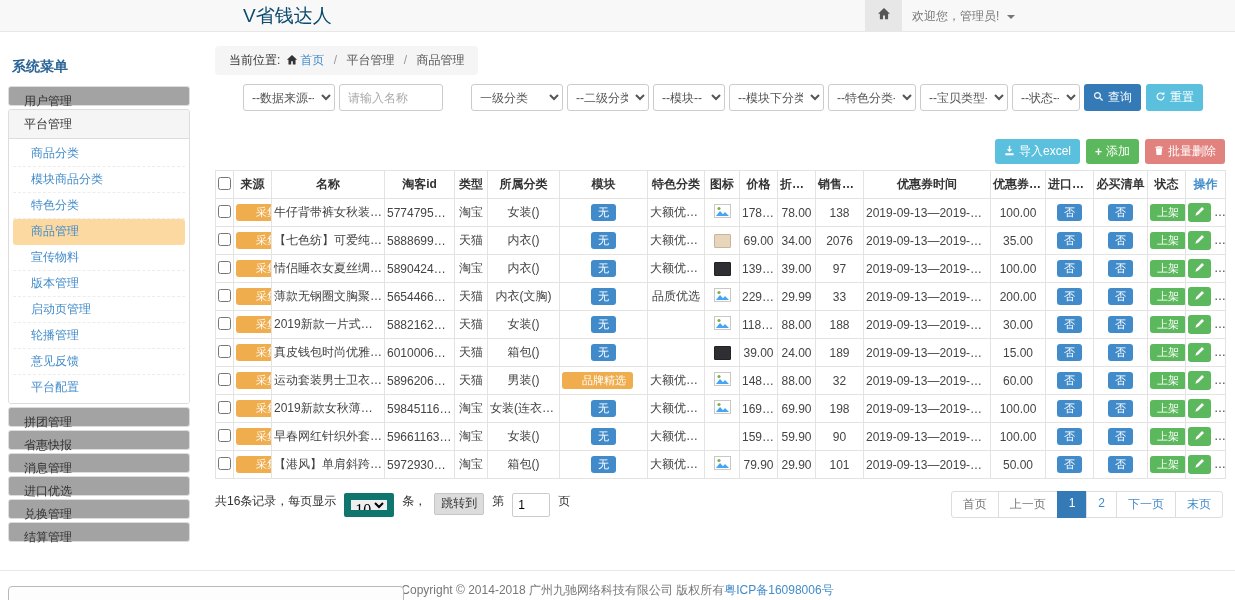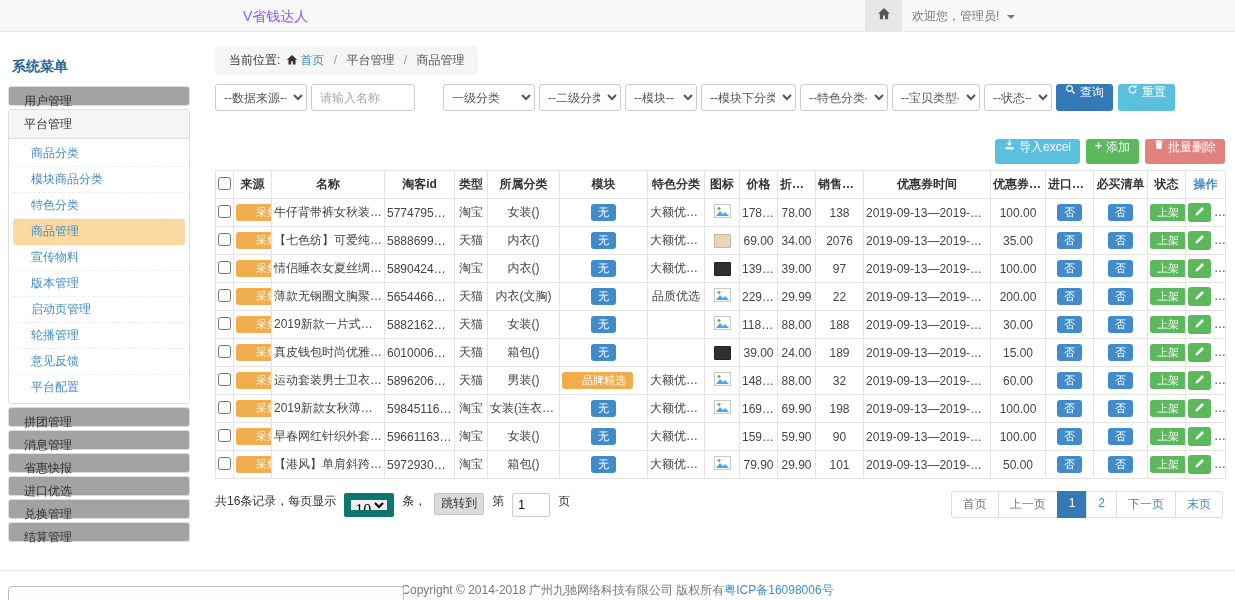--- a/index.html
+++ b/index.html
@@ -7,21 +7,21 @@
     --warning:#f0ad4e; --badge-blue:#428bca; --active-item-bg:#fdd9a2;
     --danger-soft:#e2827e; --header-bg:#f8f8f8; --link:#428bca;
   }
   *{box-sizing:border-box;margin:0;padding:0;}
   html,body{width:1235px;height:600px;}
   body{position:relative;overflow:hidden;background:#fff;color:#333;
        font-family:"Liberation Sans","DejaVu Sans",sans-serif;font-size:12px;}
   
   .top-header{position:absolute;left:0;top:0;width:1235px;height:32px;
     background:var(--header-bg);border-bottom:1px solid #e7e7e7;}
-  .brand{position:absolute;left:243px;top:0;line-height:32px;font-size:14px;color:#8b5cf6;}
+  .brand{position:absolute;left:243px;top:0;line-height:32px;font-size:19px;color:#0c4a6e;}
   .home-nav{position:absolute;left:865px;top:0;width:37px;height:31px;background:#e7e7e7;
     display:flex;align-items:center;justify-content:center;cursor:pointer;}
   .welcome{position:absolute;left:912px;top:0;line-height:32px;color:#777;cursor:pointer;}
   .caret{display:inline-block;width:0;height:0;border-left:4px solid transparent;
     border-right:4px solid transparent;border-top:4px solid #777;margin-left:4px;vertical-align:middle;}
   
   .sidebar{position:absolute;left:8px;top:50px;width:182px;}
   .side-heading{font-size:14px;font-weight:bold;color:#2a6496;padding:8px 4px 10px 4px;}
   .panel{height:20px;line-height:28px;background:#a3a3a3;border:1px solid #ddd;
     border-radius:3px;padding-left:15px;margin-bottom:3px;color:#333;cursor:pointer;}
@@ -40,21 +40,21 @@
   .breadcrumb a{color:var(--link);text-decoration:none;cursor:pointer;}
   .breadcrumb .sep{color:#999;margin:0 6px;}
   .breadcrumb .crumb{color:#555;}
   .home-ic{vertical-align:-2px;margin:0 2px 0 6px;}
   .filters{display:flex;align-items:center;margin-top:9px;}
   .f-select,.f-input{height:27px;border:1px solid #ccc;border-radius:3px;background:#fff;
     font-size:12px;color:#555;padding:0 4px;margin-right:4px;
     font-family:"Liberation Sans","DejaVu Sans",sans-serif;}
   .f-input{width:104px;padding:10px 8px;margin-right:28px;}
   .f-input::placeholder{color:#aaa;}
-  .btn{display:inline-flex;align-items:flex-start;gap:4px;border:none;border-radius:3px;
+  .btn{display:inline-flex;align-items:center;gap:4px;border:none;border-radius:3px;
     color:#fff;font-size:12px;padding:0 9px;height:27px;cursor:pointer;margin-right:5px;
     font-family:"Liberation Sans","DejaVu Sans",sans-serif;}
   .btn-primary{background:var(--primary);}
   .btn-info{background:var(--info);}
   .btn-success{background:var(--success);}
   .btn-danger-soft{background:var(--danger-soft);}
   .toolbar{display:flex;justify-content:flex-end;margin-top:28px;}
   .toolbar .btn{height:25px;margin-right:0;margin-left:6px;}
   
   table{border-collapse:collapse;table-layout:fixed;width:1010px;margin-top:6px;}
@@ -130,41 +130,41 @@
         <div class="sub-item">宣传物料</div>
         <div class="sub-item">版本管理</div>
         <div class="sub-item">启动页管理</div>
         <div class="sub-item">轮播管理</div>
         <div class="sub-item">意见反馈</div>
         <div class="sub-item">平台配置</div>
       </div>
   </div>
   <div id="bottom-panels">
       <div class="panel">拼团管理</div>
+      <div class="panel">省惠快报</div>
       <div class="panel">消息管理</div>
-      <div class="panel">省惠快报</div>
       <div class="panel">进口优选</div>
       <div class="panel">兑换管理</div>
       <div class="panel">结算管理</div>
     </div>
 </aside>
 
 <main class="main">
   <div class="breadcrumb">
     <span>当前位置:</span><span class="home-ic"><svg viewBox="0 0 16 16" width="12" height="12" fill="#333">
           <path d="M8 1.2L1.2 7.6h2.1V14h3.6V9.8h2.2V14h3.6V7.6h2.1z"></path>
         </svg></span><a>首页</a>
     <span class="sep">/</span>
     <span class="crumb">平台管理</span>
     <span class="sep">/</span>
     <span class="crumb">商品管理</span>
   </div>
 
   <div class="filters">
-    <select class="f-select" style="width:92px;">
+    <select class="f-select" style="width:92px;margin-left:28px;">
       <option>--数据来源--</option>
     </select>
     <input class="f-input" type="text" placeholder="请输入名称" style="">
     <span id="filter-selects" style="display:inline-flex;">
         <select class="f-select" style="width: 92px;"><option>一级分类</option></select>
         <select class="f-select" style="width: 82px;"><option>--二级分类--</option></select>
         <select class="f-select" style="width: 72px;"><option>--模块--</option></select>
         <select class="f-select" style="width: 95px;"><option>--模块下分类--</option></select>
         <select class="f-select" style="width: 88px;"><option>--特色分类--</option></select>
         <select class="f-select" style="width: 88px;"><option>--宝贝类型--</option></select>
@@ -351,21 +351,21 @@
           <td>内衣(文胸)</td>
           <td class="module-cell"><span class="badge bg-blue">无</span></td>
           <td>品质优选</td>
           <td><span><svg width="17" height="14" viewBox="0 0 17 14">
                 <rect x="0.5" y="0.5" width="16" height="13" fill="#fff" stroke="#c8c8c8"></rect>
                 <circle cx="5" cy="4.5" r="1.6" fill="#7cb342"></circle>
                 <path d="M2 12l4-5 3 3.2L11 8l4 4z" fill="#42a5f5"></path>
               </svg></span></td>
           <td>229.99</td>
           <td>29.99</td>
-          <td>22</td>
+          <td>33</td>
           <td>2019-09-13—2019-09-17</td>
           <td>200.00</td>
           <td><span class="badge bg-blue">否</span></td>
           <td><span class="badge bg-blue">否</span></td>
           <td><span class="badge bg-green">上架</span></td>
           <td><button class="op-btn op-edit">
               <span><svg viewBox="0 0 16 16" width="11" height="11" fill="#fff">
                   <path d="M11.8 1.5l2.7 2.7-8.6 8.6L2 14l1.2-3.9 8.6-8.6z"></path>
                 </svg></span>
             </button><button class="op-btn op-del">

